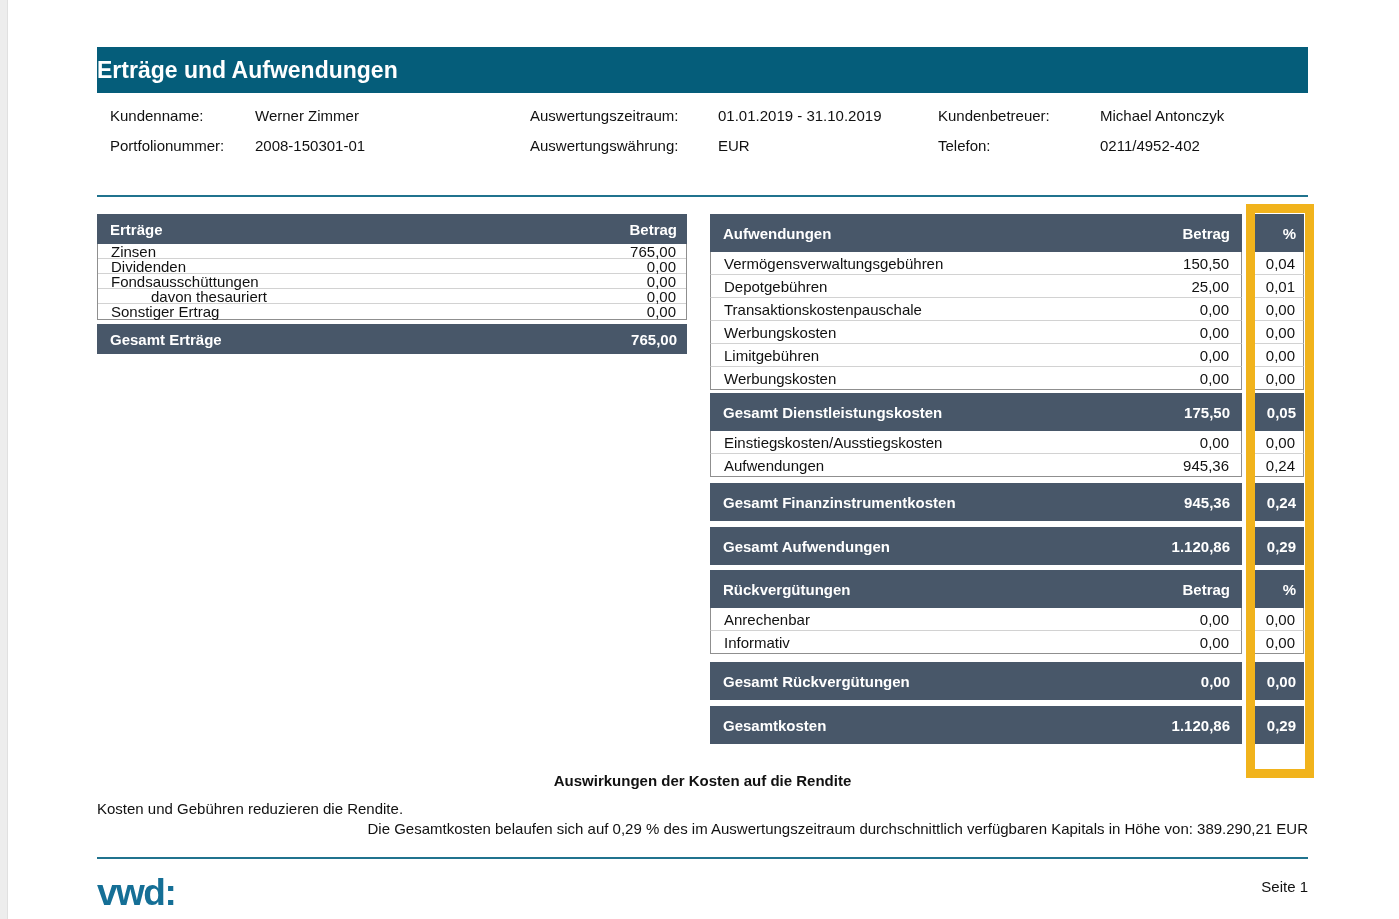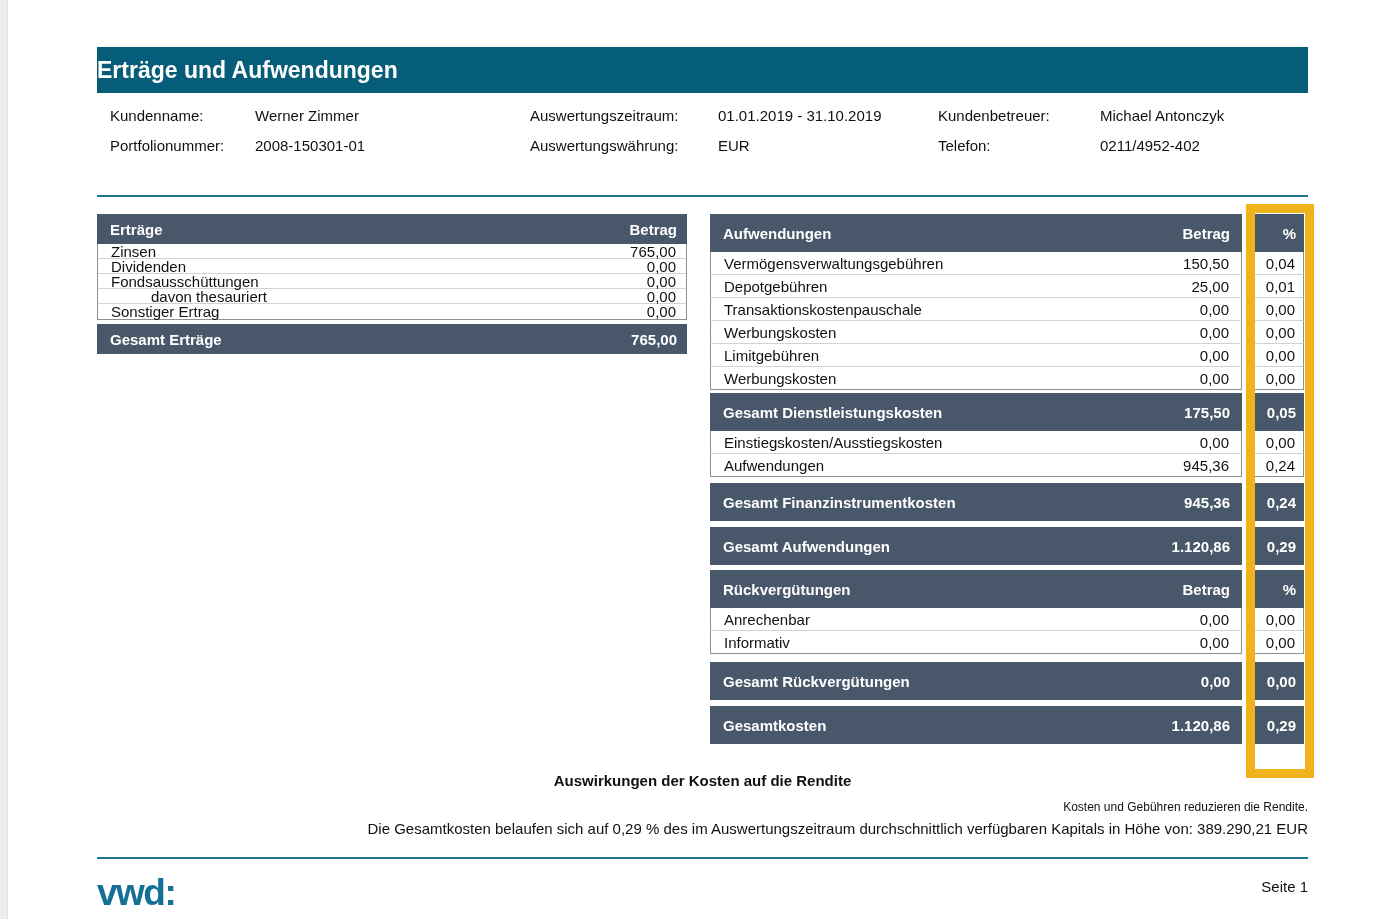--- a/index.html
+++ b/index.html
@@ -71,21 +71,21 @@
   
   .pct-highlight {
     position: absolute; left: 1246px; top: 204px; width: 68px; height: 574px;
     border: 9px solid #f1b31c; pointer-events: none; z-index: 5;
   }
   
   .footer-heading {
     position: absolute; left: 97px; top: 772px; width: 1211px;
     text-align: center; font-size: 15px; font-weight: bold;
   }
-  .footer-line1 { position: absolute; left: 97px; top: 800px; width: 1211px; text-align: right; font-size: 12px; }
+  .footer-line1 { position: absolute; left: 97px; top: 800px; width: 1211px; text-align: left; font-size: 15px; }
   .footer-line2 { position: absolute; left: 97px; top: 820px; width: 1211px; text-align: right; font-size: 15px; }
   .logo {
     position: absolute; left: 97px; top: 872px;
     font-size: 37px; font-weight: bold; color: #156f96; letter-spacing: -1.5px;
   }
   .page-number {
     position: absolute; left: 1108px; top: 878px; width: 200px;
     text-align: right; font-size: 15px;
   }
 </style>

